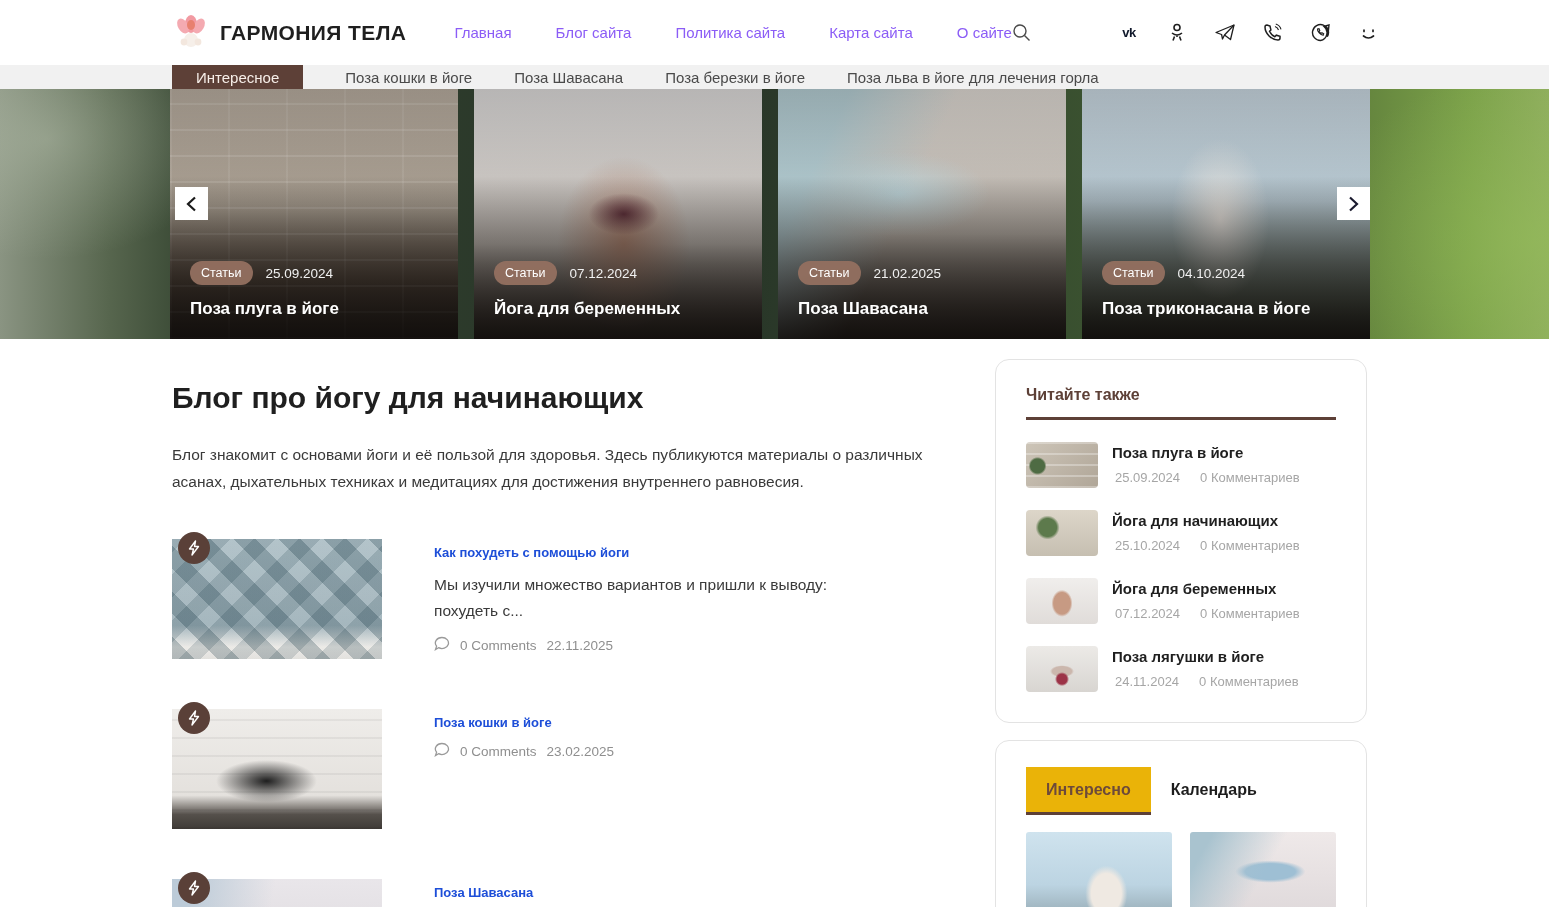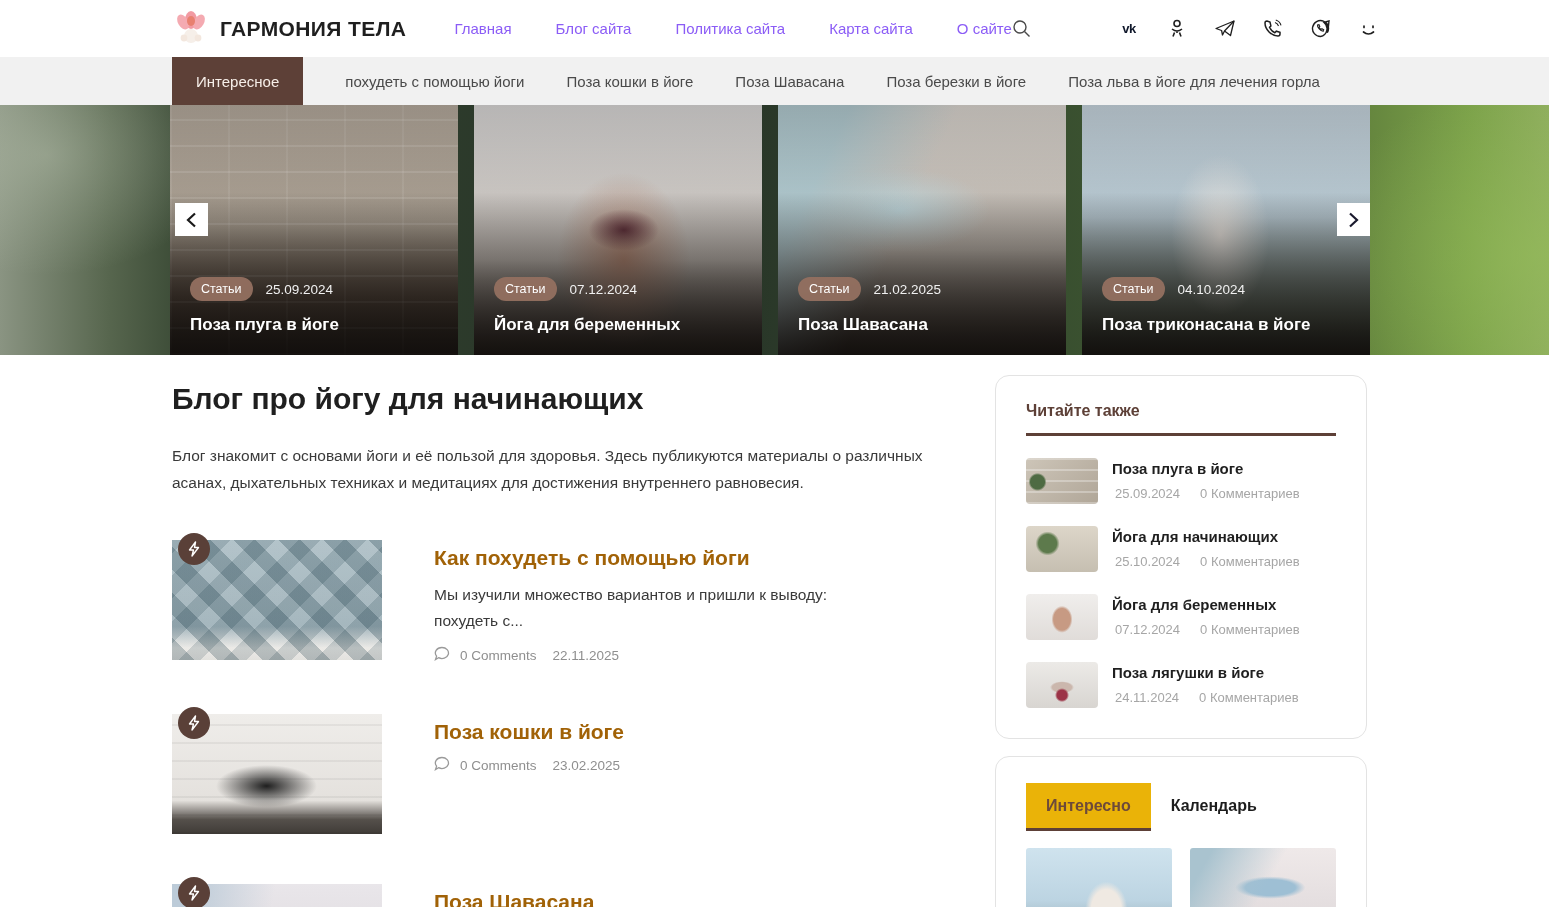--- a/index.html
+++ b/index.html
@@ -1,33 +1,33 @@
 <!DOCTYPE html>
 <html lang="ru"><head>
 <meta charset="utf-8">
 <style>
   * { margin:0; padding:0; box-sizing:border-box; }
   html,body { width:1549px; height:907px; overflow:hidden; background:#fff;
     font-family:"Liberation Sans","DejaVu Sans",sans-serif; color:#222; }
 
   
-  .header { height:57px; display:flex; align-items:center; padding-left:172px; padding-right:213px; background:#fff; }
+  .header { height:65px; display:flex; align-items:center; padding-left:172px; padding-right:213px; background:#fff; }
   .brand { display:flex; align-items:center; gap:10px; cursor:pointer; }
   .brand-name { font-size:21px; font-weight:800; letter-spacing:.4px; color:#1f1f1f; white-space:nowrap; }
   .main-nav { display:flex; gap:44px; margin-left:48px; }
   .main-nav a { font-size:15px; color:#8b5cf6; text-decoration:none; white-space:nowrap; }
   .spacer { flex:1; }
   .search-btn { margin-right:88px; display:flex; align-items:center; cursor:pointer; }
   .socials { display:flex; gap:28px; align-items:center; }
   .soc { display:flex; align-items:center; justify-content:center; width:20px; height:20px; cursor:pointer; color:#0f172a; }
   .soc svg { display:block; }
   .vk-txt { font-weight:800; font-size:13px; letter-spacing:-.5px; }
 
   
-  .tagbar { height:48px; background:#f1f1f1; display:flex; align-items:stretch; padding-left:172px; }
+  .tagbar { height:24px; background:#f1f1f1; display:flex; align-items:stretch; padding-left:172px; }
   .tag-chip { background:#5d4037; color:#f7efe9; font-size:15px; display:flex; align-items:center; padding:0 24px; cursor:pointer; }
   .tagbar a { display:flex; align-items:center; font-size:15px; color:#4a4a4a; text-decoration:none; margin-left:42px; white-space:nowrap; }
 
   
   .carousel { position:relative; height:250px; overflow:hidden;
     background:
       radial-gradient(ellipse 300px 200px at 3% 20%, rgba(190,200,180,.45) 0%, rgba(190,200,180,0) 60%),
       radial-gradient(ellipse 320px 240px at 99% 60%, rgba(150,190,90,.55) 0%, rgba(150,190,90,0) 70%),
       linear-gradient(90deg,#8a9482 0%,#57664e 7%,#33432f 13%,#263227 45%,#3a5130 70%,#5d7c3a 86%,#7ca24a 95%,#8fae5e 100%);
   }
@@ -57,45 +57,45 @@
   .slide-title { position:absolute; left:20px; right:14px; bottom:20px; color:#fff; font-size:17px; font-weight:700; }
   .car-btn { position:absolute; top:98px; width:33px; height:33px; background:#fff; display:flex; align-items:center; justify-content:center; cursor:pointer; }
   .car-prev { left:175px; } .car-next { left:1337px; }
 
   
   .content { display:flex; padding-left:172px; padding-right:182px; gap:36px; }
   .col-main { width:787px; flex:none; }
   .col-side { width:372px; flex:none; padding-top:20px; }
 
   
-  .page-title { margin-top:27px; font-size:30px; font-weight:800; color:#1f1f1f; }
+  .page-title { margin-top:42px; font-size:30px; font-weight:800; color:#1f1f1f; }
   .intro { margin-top:26px; font-size:15.5px; line-height:27px; color:#3a3a3a; max-width:780px; }
   .articles { margin-top:44px; }
   .article { display:flex; gap:52px; margin-bottom:50px; }
   .thumb-wrap { position:relative; width:210px; height:120px; flex:none; cursor:pointer; }
   .thumb { width:210px; height:120px; }
   .img-t1 { background:
       repeating-linear-gradient(45deg, rgba(70,95,105,.30) 0 16px, rgba(255,255,255,.12) 16px 32px),
       repeating-linear-gradient(-45deg, rgba(70,95,105,.22) 0 16px, rgba(255,255,255,.10) 16px 32px),
       linear-gradient(180deg,#9fb4bc 0%,#8ea4ad 72%,#e7e5e1 90%,#dcdad6 100%); }
   .img-t2 { background:
       radial-gradient(ellipse 72px 30px at 45% 60%, #1e1e1e 0%, rgba(30,30,30,0) 70%),
       repeating-linear-gradient(0deg, rgba(0,0,0,.05) 0 2px, transparent 2px 18px),
       linear-gradient(180deg,#efedea 0%,#e4e1dd 72%,#55504b 88%,#3f3b37 100%); }
   .img-t3 { background:
       linear-gradient(100deg,#bccbd8 8%, rgba(188,203,216,0) 45%),
       radial-gradient(ellipse 90px 30px at 45% 45%, #c4d6dd 0%, rgba(196,214,221,0) 70%),
       linear-gradient(180deg,#e9e6ea 0%,#d9d5d9 100%); }
   .bolt-badge { position:absolute; top:-7px; left:6px; width:32px; height:32px; border-radius:50%;
       background:#5a4038; display:flex; align-items:center; justify-content:center; }
   .art-body { padding-top:6px; }
-  .art-title { font-size:21px; font-weight:800; color:#a16207; cursor:pointer; }
+  .art-title { font-size:13px; font-weight:800; color:#1d4ed8; cursor:pointer; }
   .art-excerpt { margin-top:12px; font-size:15.5px; line-height:26px; color:#3a3a3a; max-width:440px; }
   .art-meta { margin-top:12px; display:flex; align-items:center; gap:10px; font-size:13.5px; color:#8f8f8f; }
-  .art-meta .date { margin-left:6px; }
+  .art-meta .date { margin-left:0; }
 
   
   .side-box { border:1px solid #e3e3e3; border-radius:14px; padding:26px 30px 30px; background:#fff; }
   .side-box + .side-box { margin-top:17px; }
   .side-title { font-size:16px; font-weight:800; color:#5d4037; padding-bottom:13px; border-bottom:3px solid #5d4037; }
   .side-item { display:flex; gap:14px; margin-top:22px; cursor:pointer; }
   .side-thumb { width:72px; height:46px; border-radius:4px; flex:none; }
   .img-r1 { background:
       radial-gradient(circle 9px at 16% 52%, #4e6b43 0 7px, transparent 9px),
       repeating-linear-gradient(0deg, rgba(255,255,255,.3) 0 2px, transparent 2px 11px),
@@ -195,21 +195,20 @@
         <line x1="5" y1="5" x2="5" y2="6.5"></line>
           <line x1="14" y1="5" x2="14" y2="6.5"></line>
         <path d="M4.5 11 c3 2.6 7 2.6 10 0"></path>
       </svg>
     </span>
   </div>
 </div>
 
 <div class="tagbar">
   <span class="tag-chip">Интересное</span>
-  <a href="#">похудеть с помощью йоги</a>
   <a href="#">Поза кошки в йоге</a>
   <a href="#">Поза Шавасана</a>
   <a href="#">Поза березки в йоге</a>
   <a href="#">Поза льва в йоге для лечения горла</a>
 </div>
 
 <div class="carousel">
   <div class="slides">
     <div class="slide">
       <div class="slide-img img-s1"></div>

